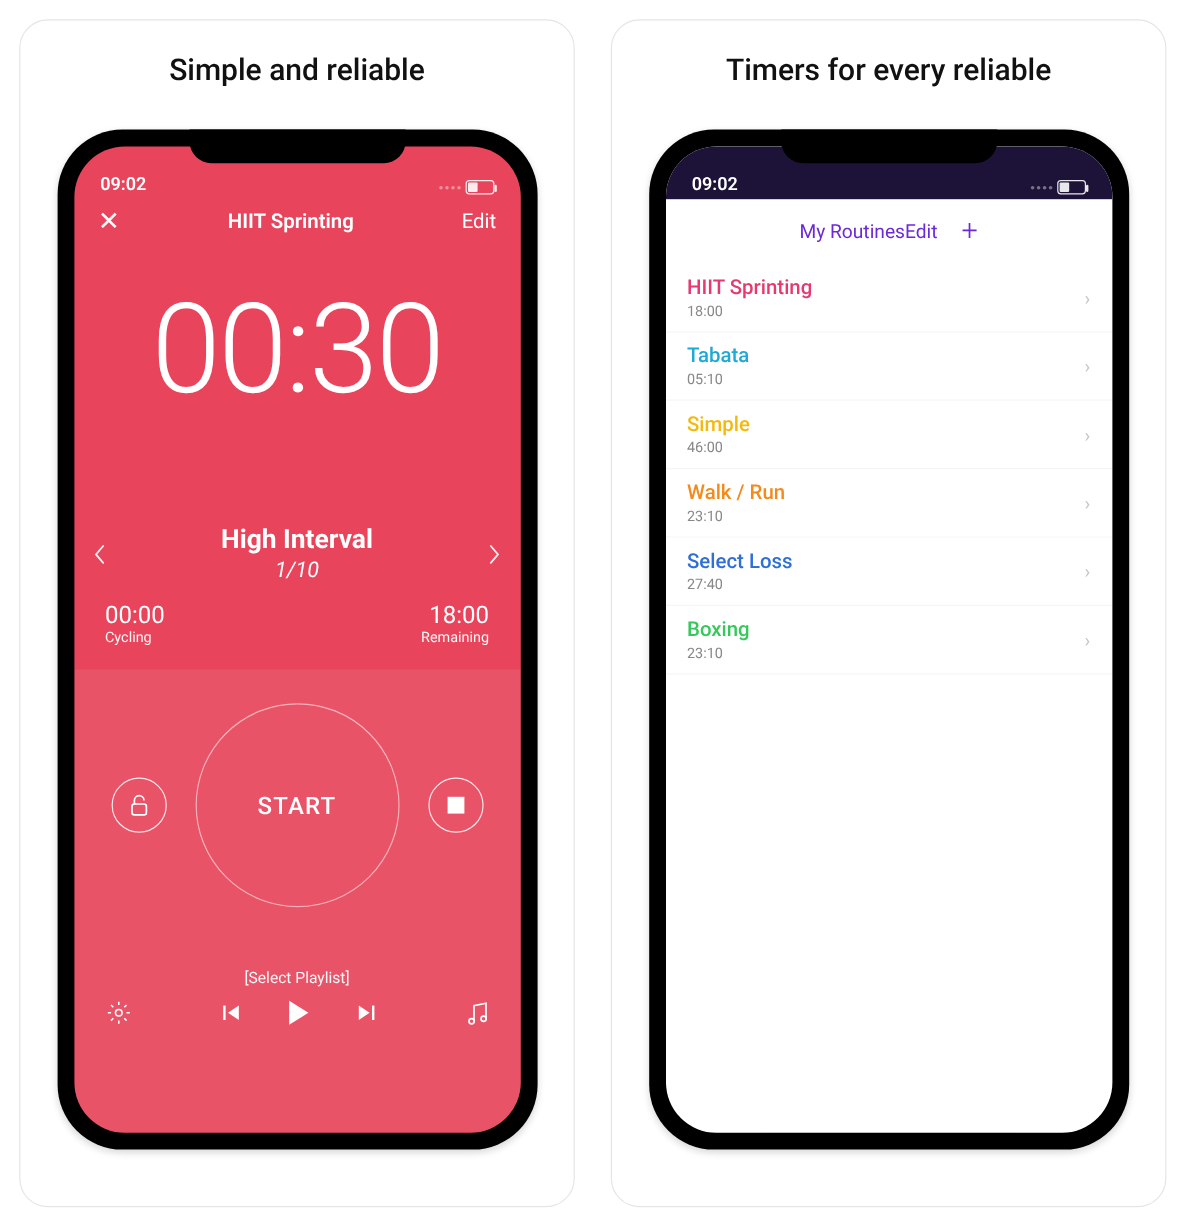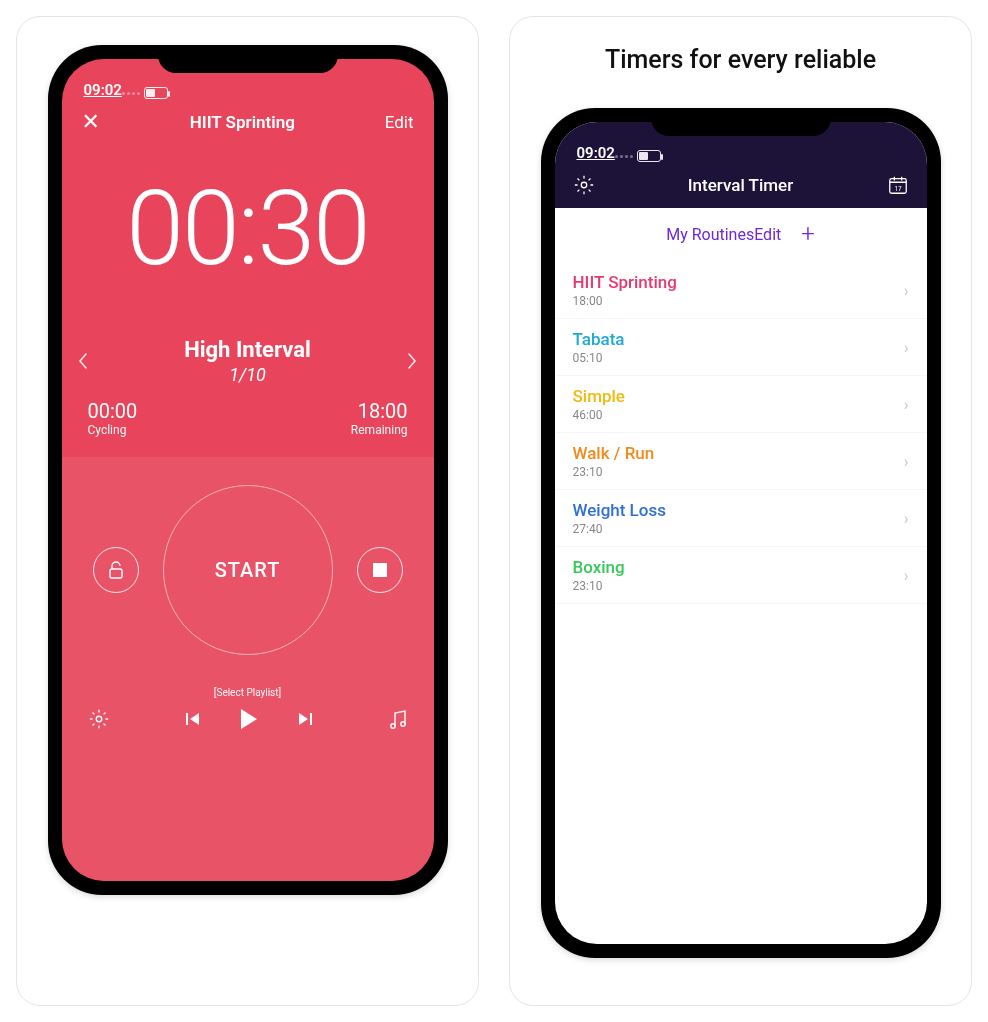--- a/index.html
+++ b/index.html
@@ -69,27 +69,27 @@
     background: #000;
     border-radius: 3px;
     z-index: 10;
   }
   .home-indicator.light { background: rgba(0,0,0,0.8); }
 
   
   .status-bar {
     height: 44px;
     display: flex;
+    justify-content: space-between;
     align-items: flex-end;
     padding: 0 22px 4px;
     font-size: 15px;
     font-weight: 600;
     position: relative;
     z-index: 5;
-    text-decoration: underline;
   }
   .status-bar.red { color: #fff; }
   .status-bar.darknav { color: #fff; }
   .sb-right { display: flex; align-items: center; gap: 4px; }
   .sb-dots { display:flex; gap:2px; }
   .sb-dots span { width:3px; height:3px; border-radius:50%; background:currentColor; opacity:0.4; }
   .battery {
     width: 24px; height: 12px; border: 1px solid currentColor; border-radius: 3px;
     position: relative; opacity: 0.9;
   }
@@ -105,21 +105,21 @@
     display:flex; justify-content:space-between; align-items:center;
     padding: 6px 20px 10px; font-size: 17px;
   }
   .nav1-title { font-weight:600; font-size:17px; }
   .close-x { font-size: 22px; font-weight: 300; }
   .timer-big {
     font-size: 104px;
     font-weight: 300;
     text-align: center;
     letter-spacing: -2px;
-    margin: 24px 0 48px;
+    margin: 24px 0 85px;
   }
   .interval-row {
     display:flex; align-items:center; justify-content:space-between;
     padding: 0 12px;
   }
   .interval-center { text-align:center; }
   .interval-name { font-weight:700; font-size:22px; }
   .interval-count { font-style: italic; font-size:18px; margin-top:2px; }
   .arrow { font-size:18px; opacity:0.9; padding:6px 4px; }
   .times-row {
@@ -145,21 +145,21 @@
     border-radius:50%; display:flex; align-items:center; justify-content:center;
     color:#fff;
   }
   .start-circle {
     width: 170px; height:170px; border:1.5px solid rgba(255,255,255,0.55);
     border-radius:50%; display:flex; align-items:center; justify-content:center;
     font-size:20px; font-weight:500; letter-spacing:1px;
   }
   .stop-square { width:14px; height:14px; background:#fff; }
 
-  .playlist-label { margin-top: 32px; font-size:10px; opacity:0.95; }
+  .playlist-label { margin-top: 52px; font-size:13px; opacity:0.95; }
   .bottom-bar {
     display:flex; align-items:center; justify-content:space-between;
     width:100%; padding: 10px 26px 34px;
   }
   .bb-mid { display:flex; align-items:center; gap: 42px; }
   .play-triangle {
     width:0; height:0; border-left:16px solid #fff;
     border-top:10px solid transparent; border-bottom:10px solid transparent;
   }
   .skip { display:flex; align-items:center; gap:2px; }
@@ -197,20 +197,21 @@
   .routine-name { font-size:17px; font-weight:500; }
   .routine-dur { font-size:12px; color:#888; margin-top:2px; }
   .chevron { color:#c7c7cc; font-size:16px; }
 
   svg { display:block; }
 </style>
 </head>
 <body>
 
 <div class="panel">
+  <div class="panel-title">Simple and reliable</div>
 
   <div class="phone">
     <div class="notch"></div>
     <div class="screen screen-red">
 
       <div class="status-bar red">
         <span>09:02</span>
         <div class="sb-right">
           <div class="sb-dots">
               <span></span>
@@ -326,36 +327,20 @@
                 <span></span>
                 <span></span>
                 <span></span>
                 <span></span>
               </div>
             <div class="battery">
                 <div class="battery-fill"></div>
               </div>
           </div>
         </div>
-        <div class="nav2">
-          <span>
-            <svg width="22" height="22" viewBox="0 0 24 24">
-              <circle cx="12" cy="12" r="3" stroke="#fff" stroke-width="1.4" fill="none"></circle>
-              <path d="M12 2v3M12 19v3M2 12h3M19 12h3M4.9 4.9l2.1 2.1M17 17l2.1 2.1M4.9 19.1l2.1-2.1M17 7l2.1-2.1" stroke="#fff" stroke-width="1.4"></path>
-            </svg>
-          </span>
-          <span class="nav2-title">Interval Timer</span>
-          <span>
-            <svg width="22" height="22" viewBox="0 0 24 24">
-              <rect x="3" y="5" width="18" height="16" rx="2" stroke="#fff" stroke-width="1.4" fill="none"></rect>
-              <path d="M3 9h18M8 3v4M16 3v4" stroke="#fff" stroke-width="1.4"></path>
-              <text x="12" y="18" font-size="7" fill="#fff" text-anchor="middle">17</text>
-            </svg>
-          </span>
-        </div>
       </div>
 
       <div class="section-header">
         <span>My Routines</span>
         <div class="sh-right">
           <span>Edit</span>
           <span class="plus">+</span>
         </div>
       </div>
 
@@ -383,21 +368,21 @@
           </div>
           <div class="routine-row">
             <div class="routine-left">
               <div class="routine-name" style="color:#f28a1c">Walk / Run</div>
               <div class="routine-dur">23:10</div>
             </div>
             <span class="chevron">›</span>
           </div>
           <div class="routine-row">
             <div class="routine-left">
-              <div class="routine-name" style="color:#2f6fd6">Weight Loss</div>
+              <div class="routine-name" style="color:#2f6fd6">Select Loss</div>
               <div class="routine-dur">27:40</div>
             </div>
             <span class="chevron">›</span>
           </div>
           <div class="routine-row">
             <div class="routine-left">
               <div class="routine-name" style="color:#36c85b">Boxing</div>
               <div class="routine-dur">23:10</div>
             </div>
             <span class="chevron">›</span>

